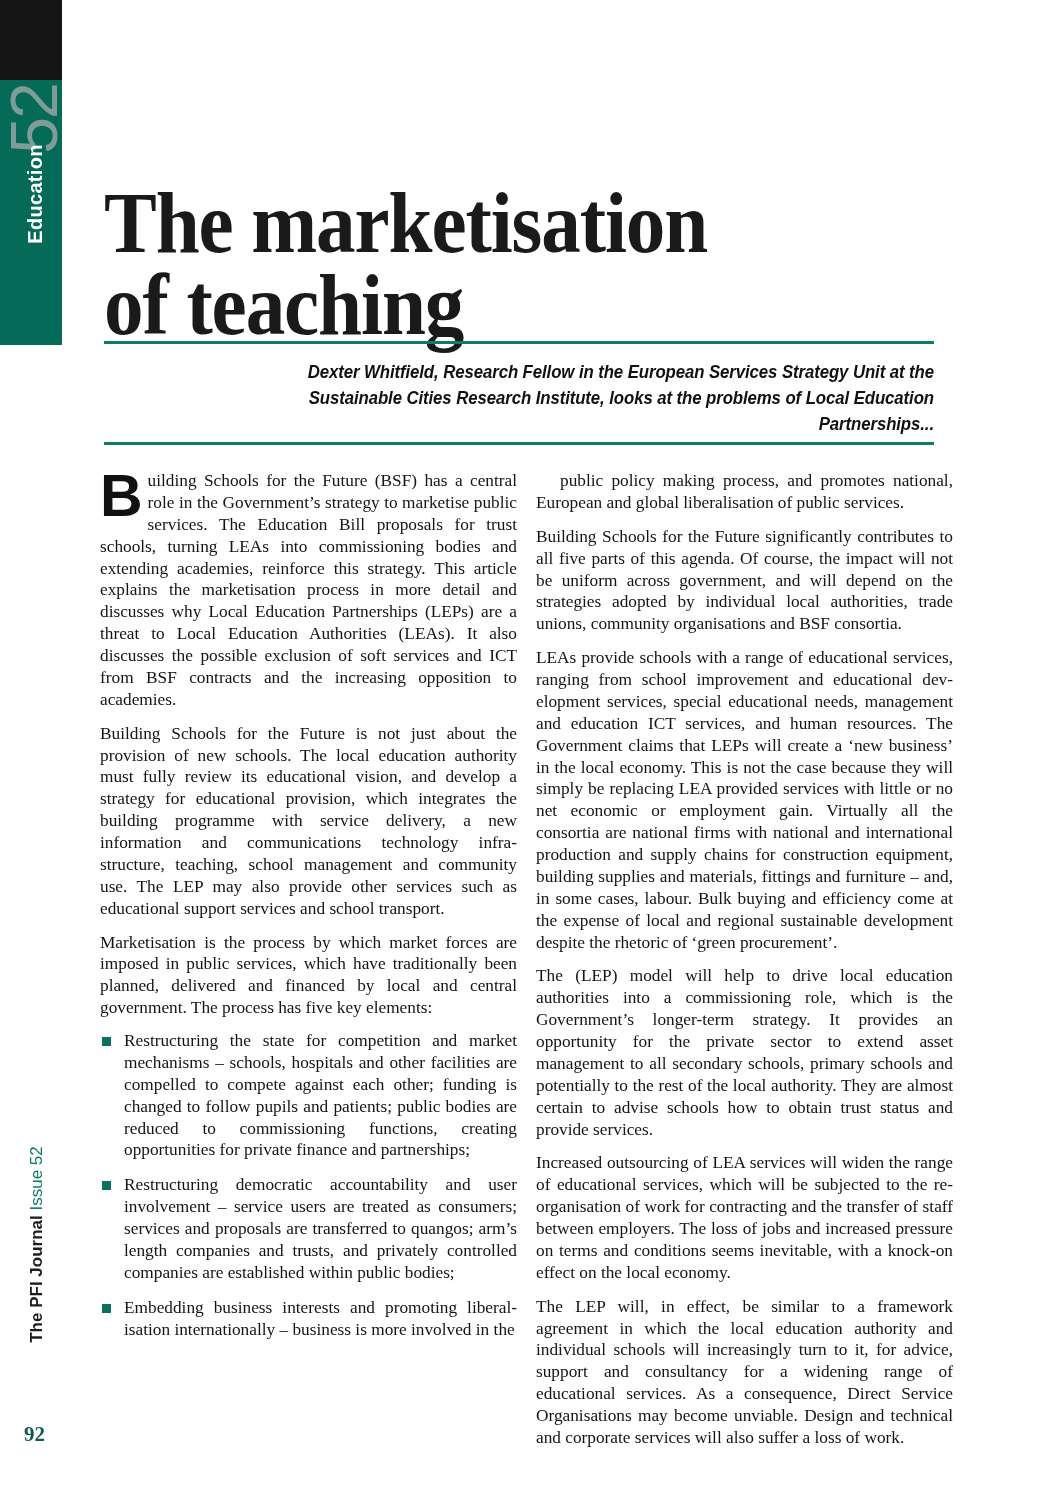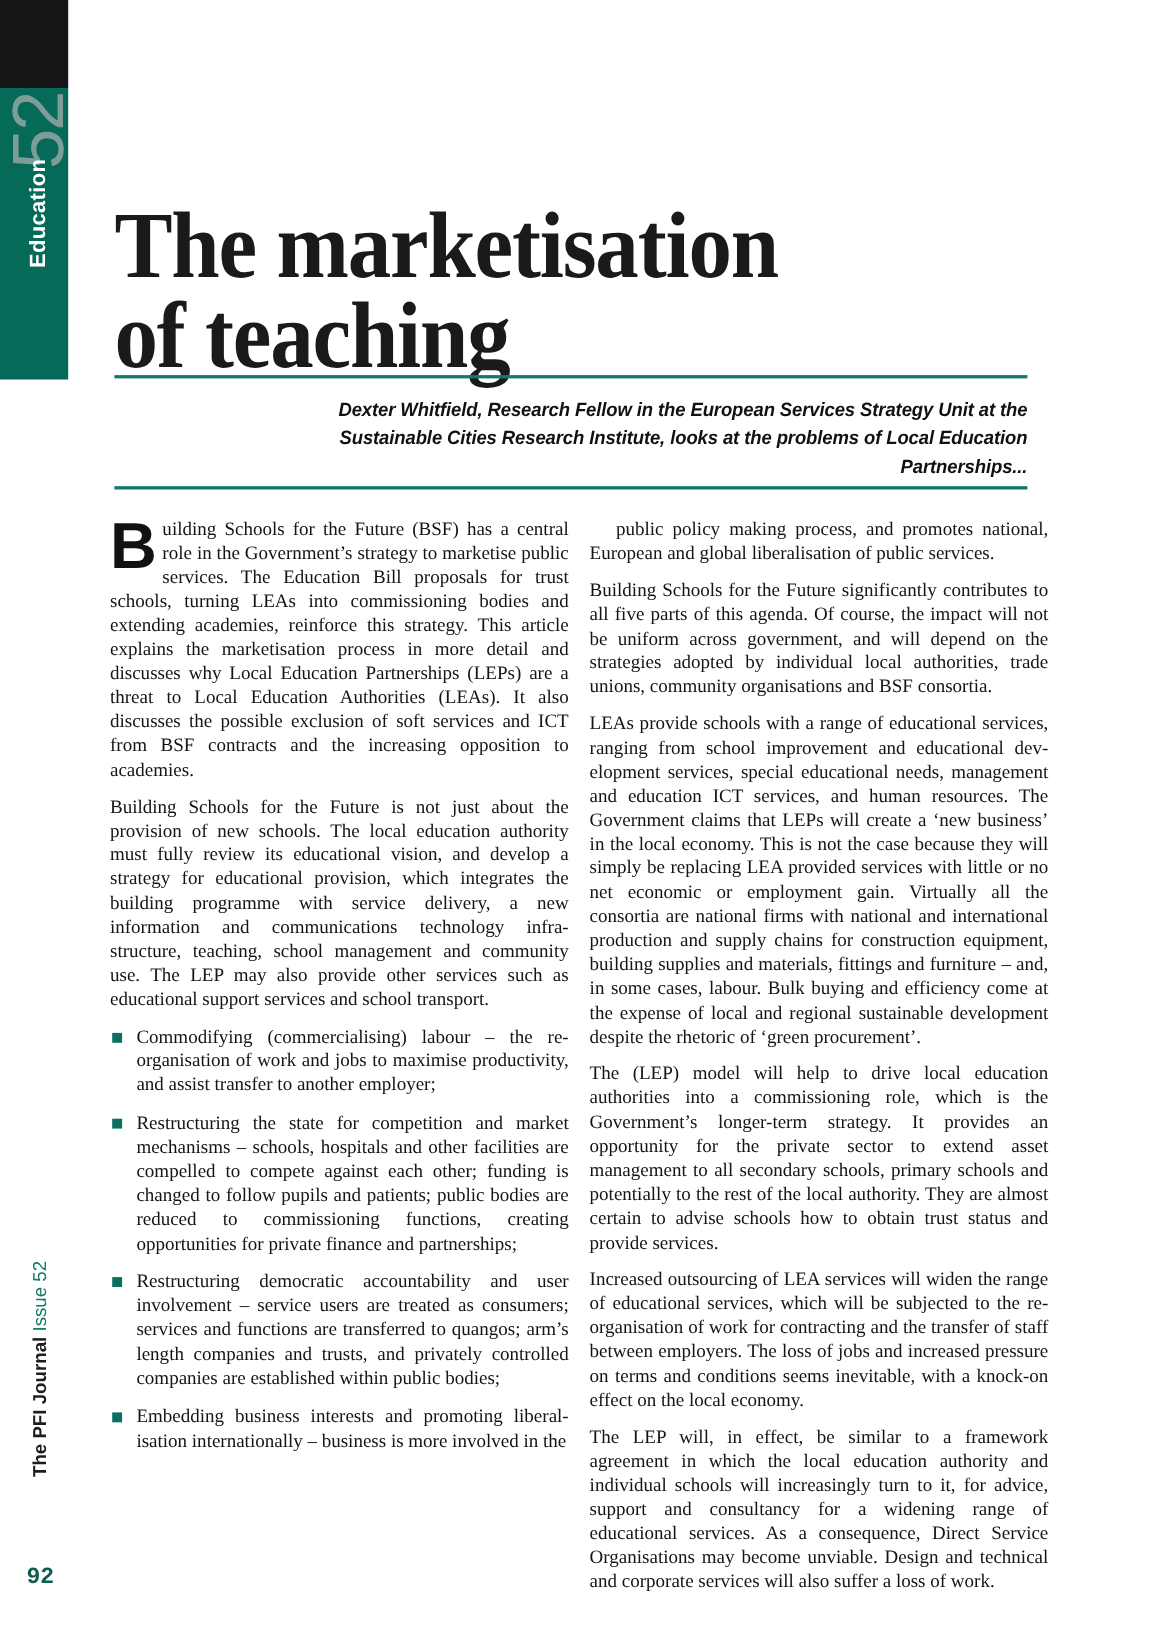--- a/index.html
+++ b/index.html
@@ -84,21 +84,21 @@
     color: #1d1d1d;
   }
   .running-head .rh-sub {
     font-weight: normal;
     color: #0c7a67;
   }
   .folio {
     position: absolute;
     left: 24px;
     top: 1424px;
-    font-family: Liberation Mono, monospace;
+    font-family: Liberation Serif, serif;
     font-size: 21px;
     font-weight: bold;
     color: #0d5c4f;
     line-height: 1;
   }
 
   
   .headline {
     position: absolute;
     left: 104px;
@@ -210,32 +210,29 @@
     <span>of teaching</span>
   </h1>
 
   <div class="rule rule-top"></div>
   <div class="byline">Dexter Whitfield, Research Fellow in the European Services Strategy Unit at the Sustainable Cities Research Institute, looks at the problems of Local Education Partnerships...</div>
   <div class="rule rule-bottom"></div>
 
   <div class="col col-left">
     <p class="dropcap-p">Building Schools for the Future (BSF) has a central role in the Government’s strategy to marketise public services. The Education Bill proposals for trust schools, turning LEAs into commissioning bodies and extending academies, reinforce this strategy. This article explains the marketisation process in more detail and discusses why Local Education Partnerships (LEPs) are a threat to Local Education Authorities (LEAs). It also discusses the possible exclusion of soft services and ICT from BSF contracts and the increasing opposition to academies.</p>
     <p>Building Schools for the Future is not just about the provision of new schools. The local education authority must fully review its educational vision, and develop a strategy for educational provision, which integrates the building programme with service delivery, a new information and communications technology infra-structure, teaching, school management and community use. The LEP may also provide other services such as educational support services and school transport.</p>
+    <p class="tight">Marketisation is the process by which market forces are imposed in public services, which have traditionally been planned, delivered and financed by local and central government. The process has five key elements:</p>
     <ul class="bullets">
-      <li>
-        <span class="bullet-marker"></span>
-        <span>Commodifying (commercialising) labour – the re-organisation of work and jobs to maximise productivity, and assist transfer to another employer;</span>
-      </li>
       <li>
         <span class="bullet-marker"></span>
         <span>Restructuring the state for competition and market mechanisms – schools, hospitals and other facilities are compelled to compete against each other; funding is changed to follow pupils and patients; public bodies are reduced to commissioning functions, creating opportunities for private finance and partnerships;</span>
       </li>
       <li>
         <span class="bullet-marker"></span>
-        <span>Restructuring democratic accountability and user involvement – service users are treated as consumers; services and functions are transferred to quangos; arm’s length companies and trusts, and privately controlled companies are established within public bodies;</span>
+        <span>Restructuring democratic accountability and user involvement – service users are treated as consumers; services and proposals are transferred to quangos; arm’s length companies and trusts, and privately controlled companies are established within public bodies;</span>
       </li>
       <li>
         <span class="bullet-marker"></span>
         <span>Embedding business interests and promoting liberal-isation internationally – business is more involved in the</span>
       </li>
     </ul>
   </div>
 
   <div class="col col-right">
     <p style="text-indent:24px">public policy making process, and promotes national, European and global liberalisation of public services.</p>

